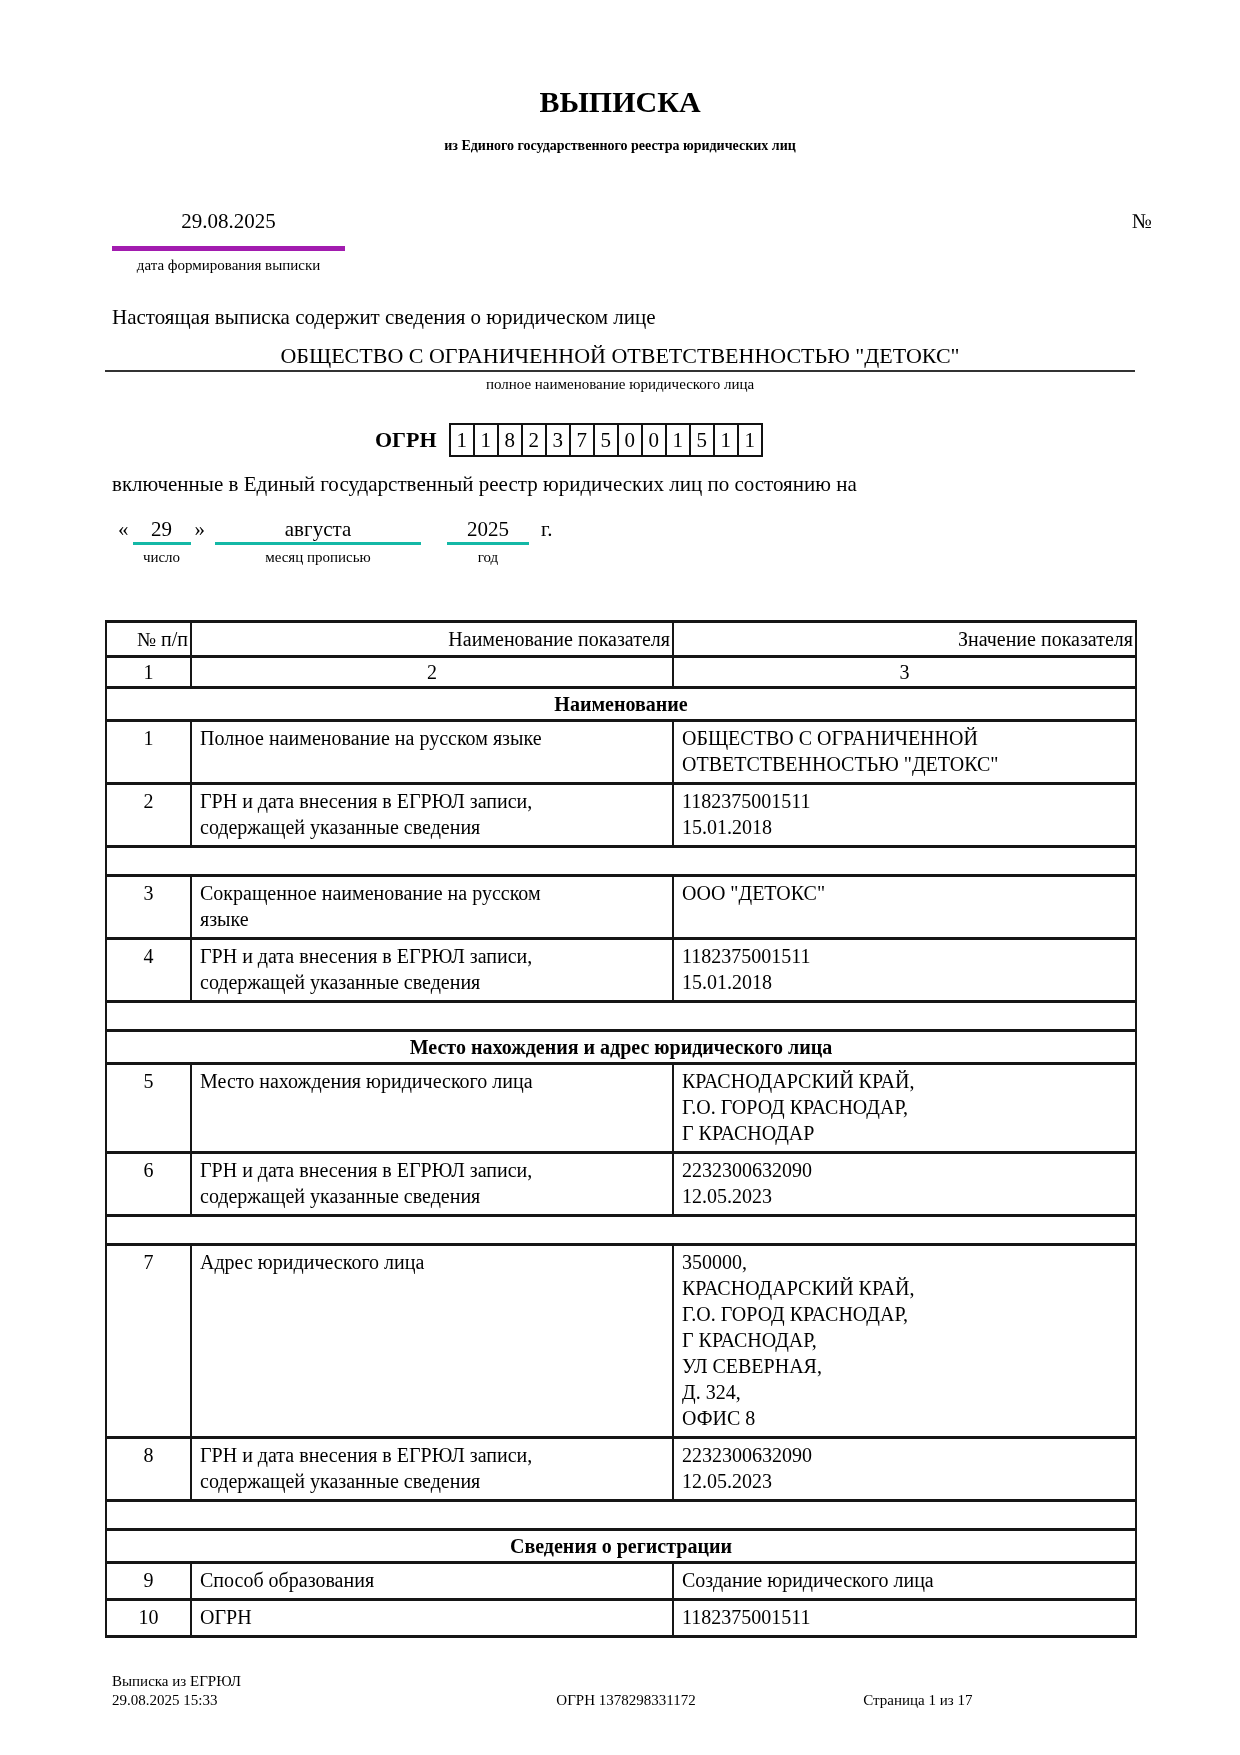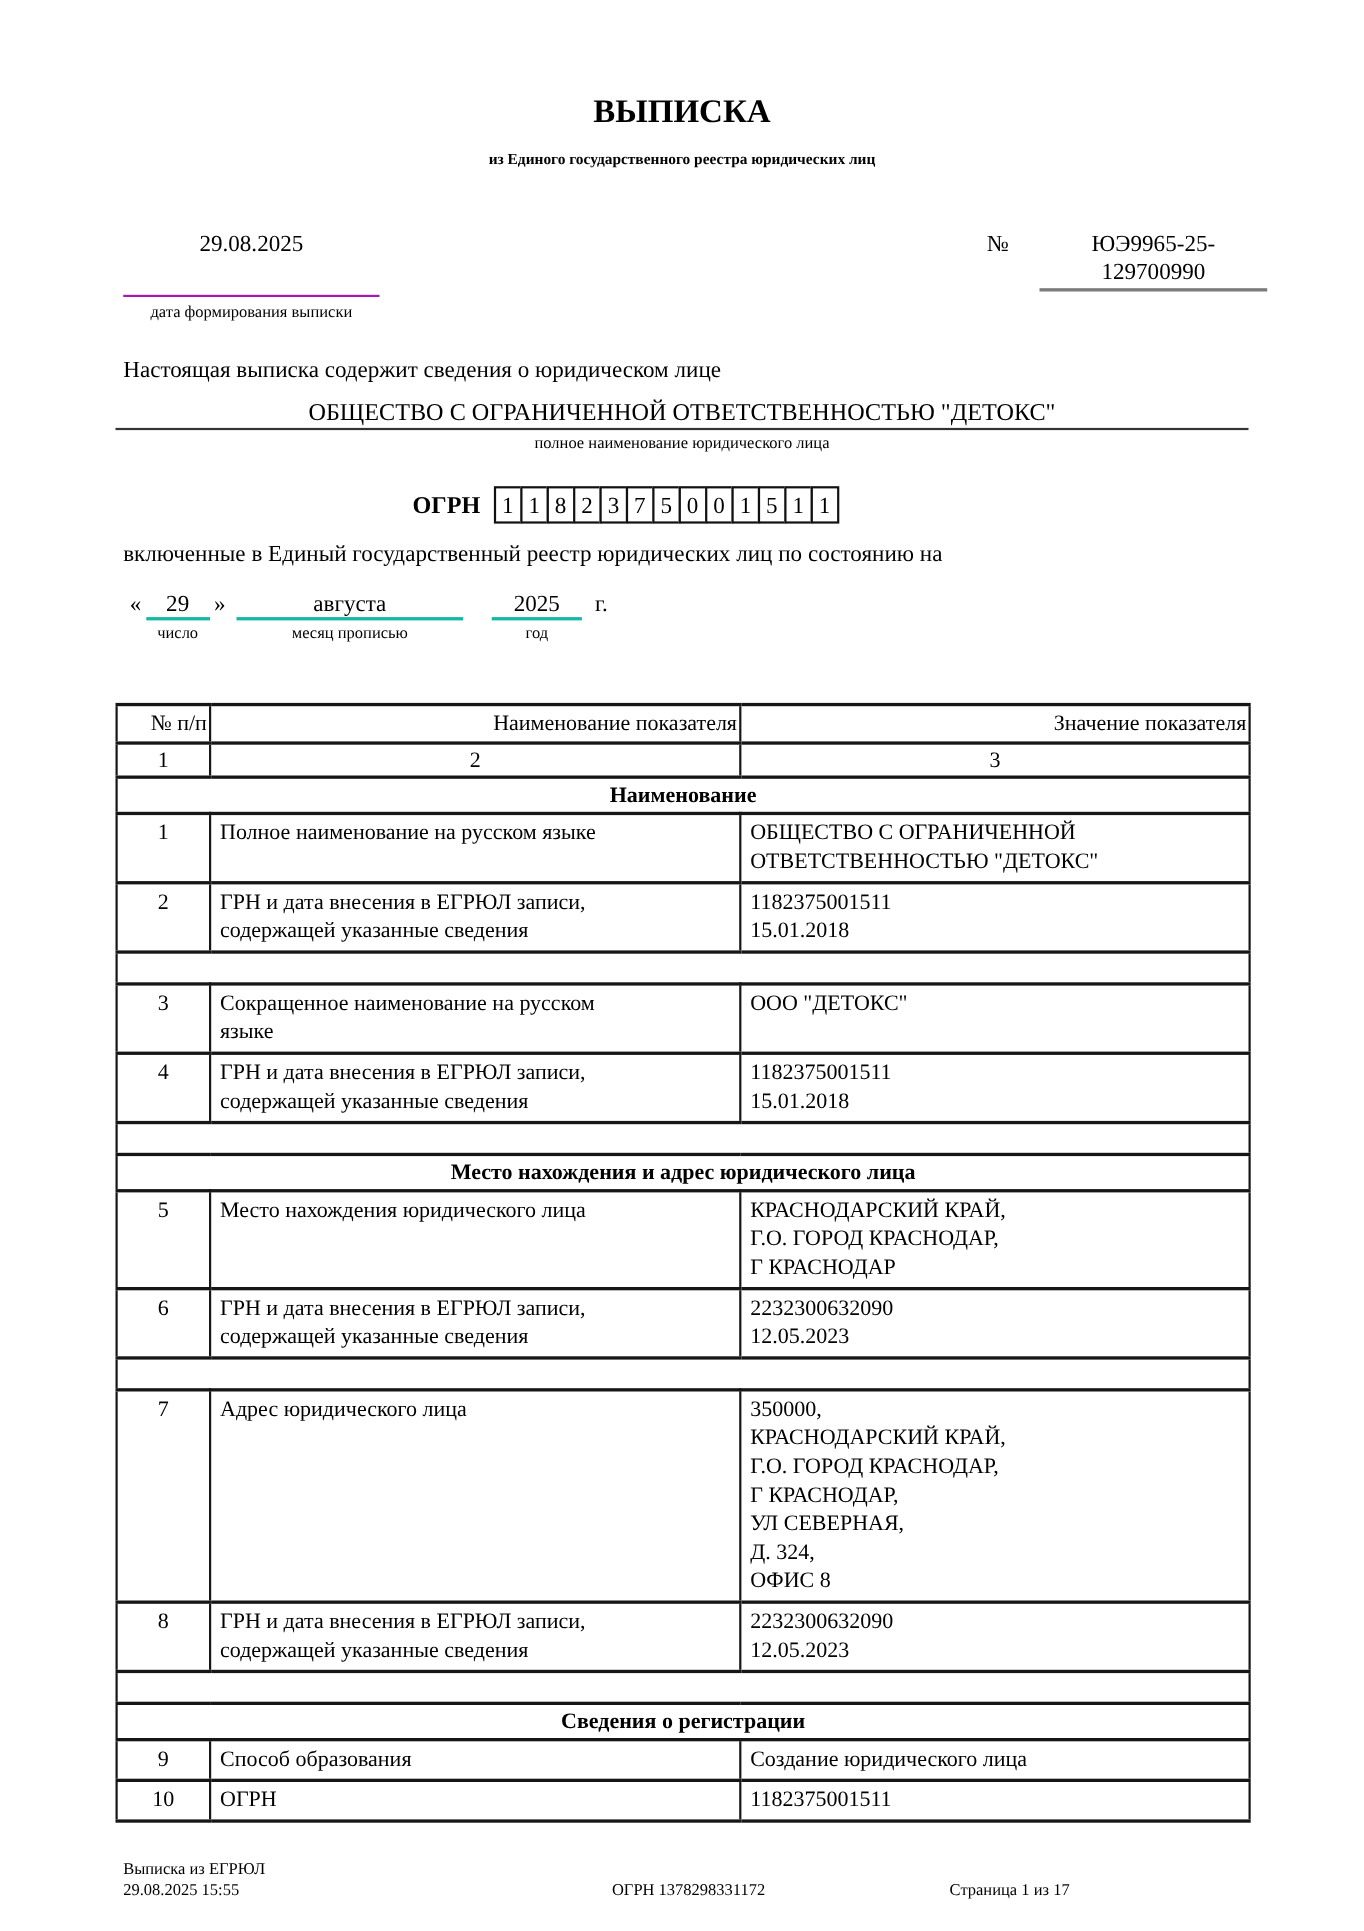--- a/index.html
+++ b/index.html
@@ -5,21 +5,21 @@
   * { box-sizing: border-box; margin: 0; padding: 0; }
   html, body { background: #ffffff; }
   body { width: 1240px; font-family: "Liberation Serif", "DejaVu Serif", serif; color: #000; }
   .page { position: relative; width: 1240px; height: 1755px; background: #fff; overflow: hidden; }
 
   .title { margin-top: 84px; text-align: center; font-size: 30px; font-weight: bold; line-height: 36px; }
   .subtitle { margin-top: 12px; text-align: center; font-size: 14px; font-weight: bold; line-height: 28px; }
 
   .ref-row { margin: 48px 88px 0 112px; display: flex; justify-content: space-between; align-items: flex-start; }
   .date-block { width: 233px; }
-  .date-value { text-align: center; font-size: 21px; line-height: 26px; padding-bottom: 34px; border-bottom: 2px solid #a21caf; }
+  .date-value { text-align: center; font-size: 21px; line-height: 26px; padding-bottom: 12px; border-bottom: 5px solid #a21caf; }
   .date-caption { margin-top: 6px; text-align: center; font-size: 15px; }
   .number-block { display: flex; gap: 28px; align-items: flex-start; }
   .number-sign { font-size: 21px; line-height: 26px; }
   .number-lines { width: 207px; text-align: center; font-size: 21px; line-height: 26px; padding-bottom: 2px; border-bottom: 3px solid #7a7a7a; }
 
   .intro { margin: 30px 100px 0 112px; font-size: 21px; line-height: 27px; font-family: Liberation Serif, serif; }
   .company-line { margin: 10px 105px 0 105px; border-bottom: 2px solid #333; text-align: center; font-size: 22px; line-height: 29px; }
   .company-caption { margin-top: 4px; text-align: center; font-size: 15px; }
 
   .ogrn-row { margin: 30px 0 0 375px; display: flex; align-items: center; gap: 12px; }
@@ -61,24 +61,20 @@
   <div class="title">ВЫПИСКА</div>
   <div class="subtitle">из Единого государственного реестра юридических лиц</div>
 
   <div class="ref-row">
     <div class="date-block">
       <div class="date-value">29.08.2025</div>
       <div class="date-caption">дата формирования выписки</div>
     </div>
     <div class="number-block">
       <div class="number-sign">№</div>
-      <div class="number-lines">
-        <div>ЮЭ9965-25-</div>
-        <div>129700990</div>
-      </div>
     </div>
   </div>
 
   <div class="intro">Настоящая выписка содержит сведения о юридическом лице</div>
 
   <div class="company-line">ОБЩЕСТВО С ОГРАНИЧЕННОЙ ОТВЕТСТВЕННОСТЬЮ "ДЕТОКС"</div>
   <div class="company-caption">полное наименование юридического лица</div>
 
   <div class="ogrn-row">
     <div class="ogrn-label">ОГРН</div>
@@ -224,19 +220,19 @@
         <td class="cell-num">10</td>
         <td class="cell-name">ОГРН</td>
         <td class="cell-value">1182375001511</td>
       </tr>
     </tbody>
   </table>
 
   <div class="footer">
     <div class="footer-left">
       <div>Выписка из ЕГРЮЛ</div>
-      <div>29.08.2025 15:55</div>
+      <div>29.08.2025 15:33</div>
     </div>
     <div class="footer-center">ОГРН 1378298331172</div>
     <div class="footer-right">Страница 1 из 17</div>
   </div>
 
 </div>
 
 </body></html>

